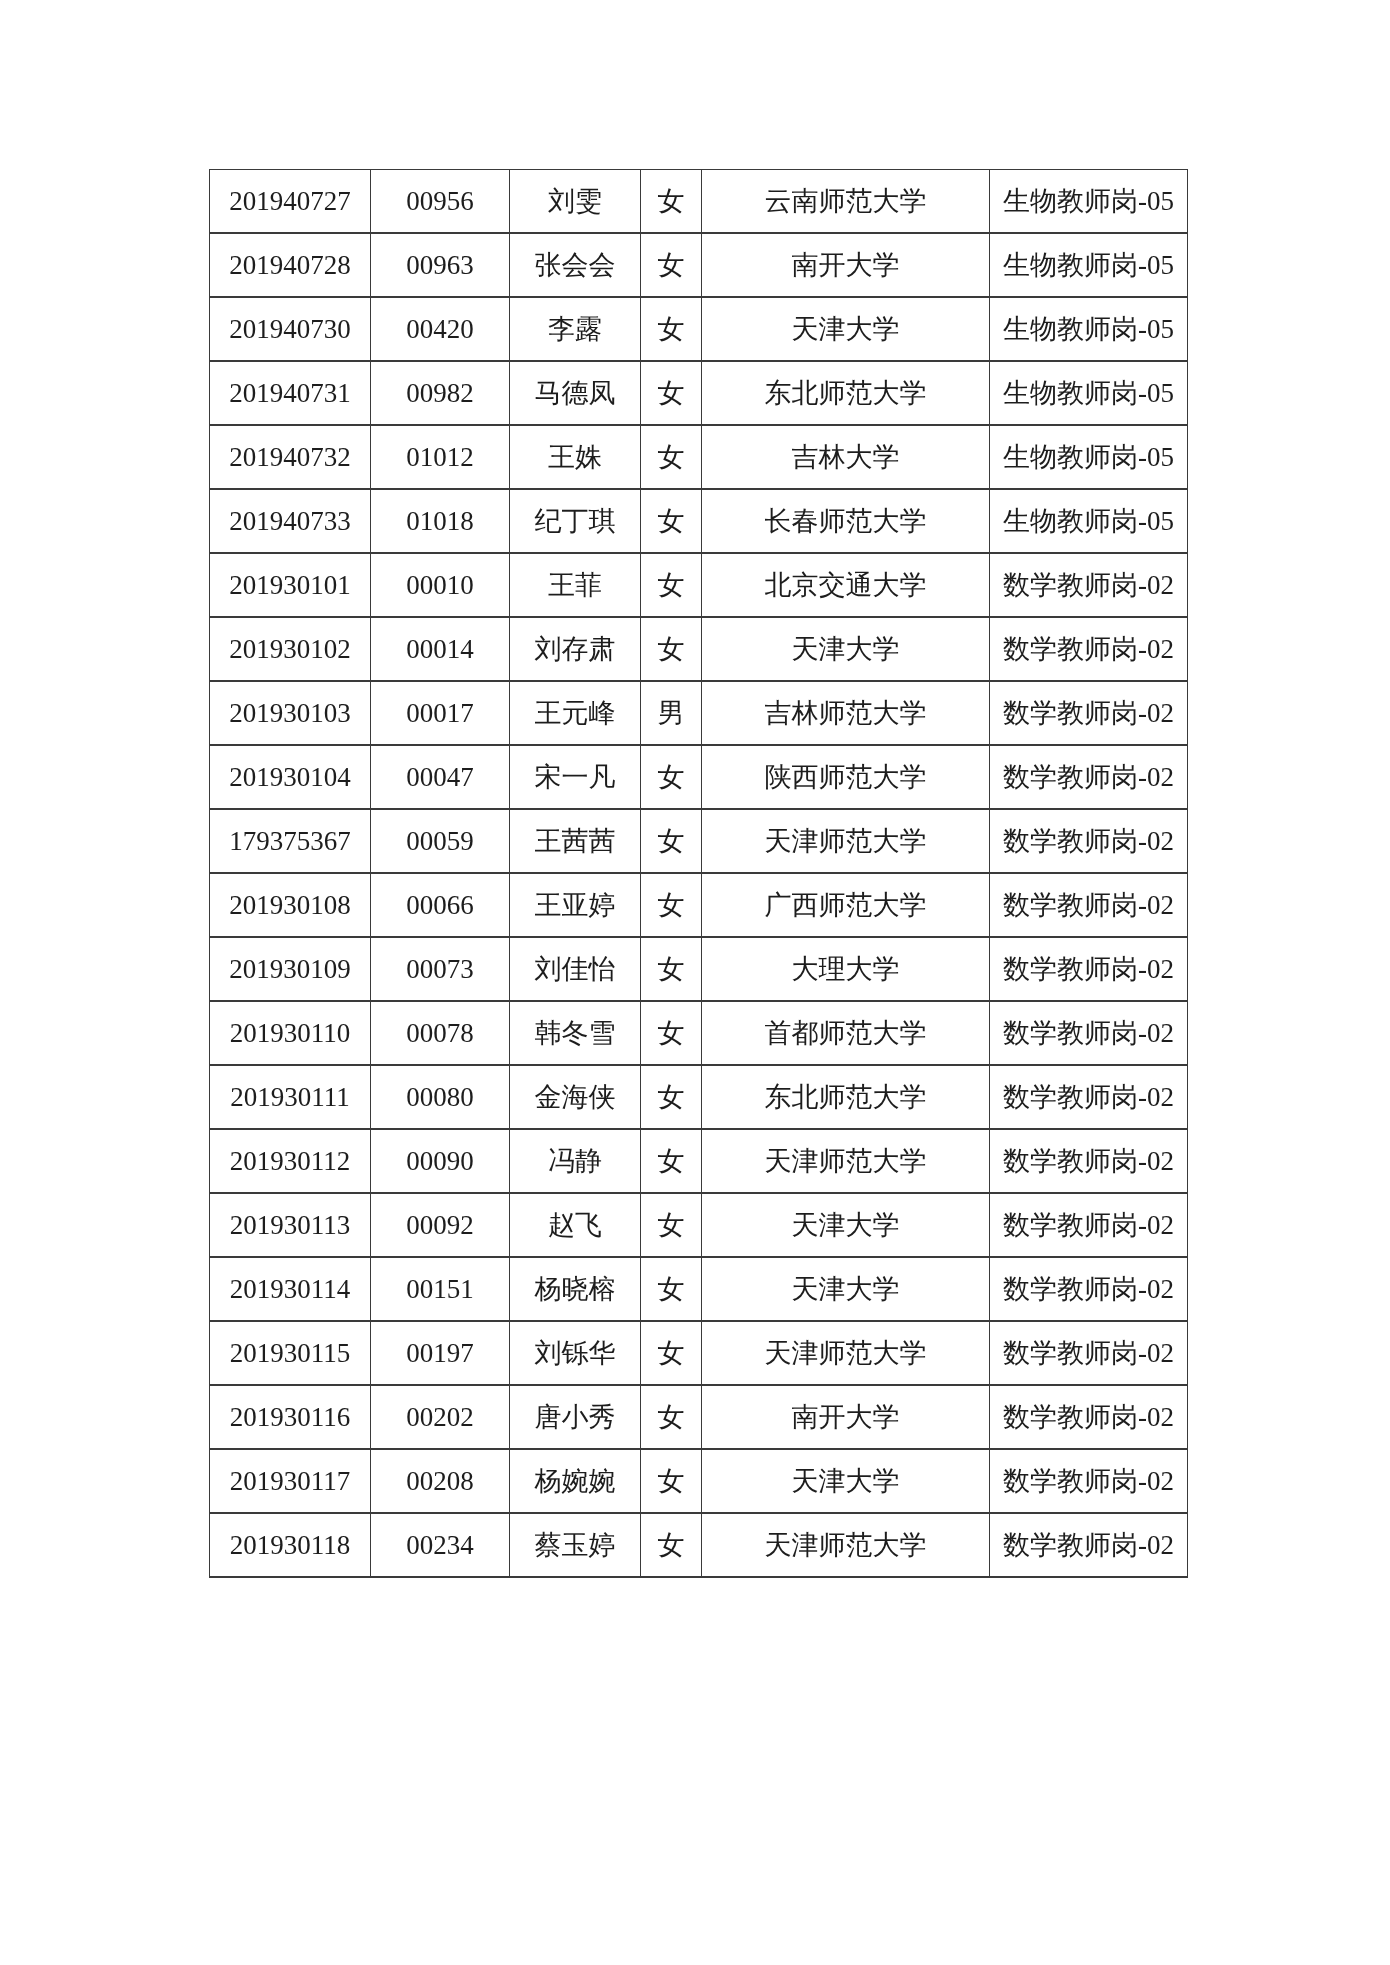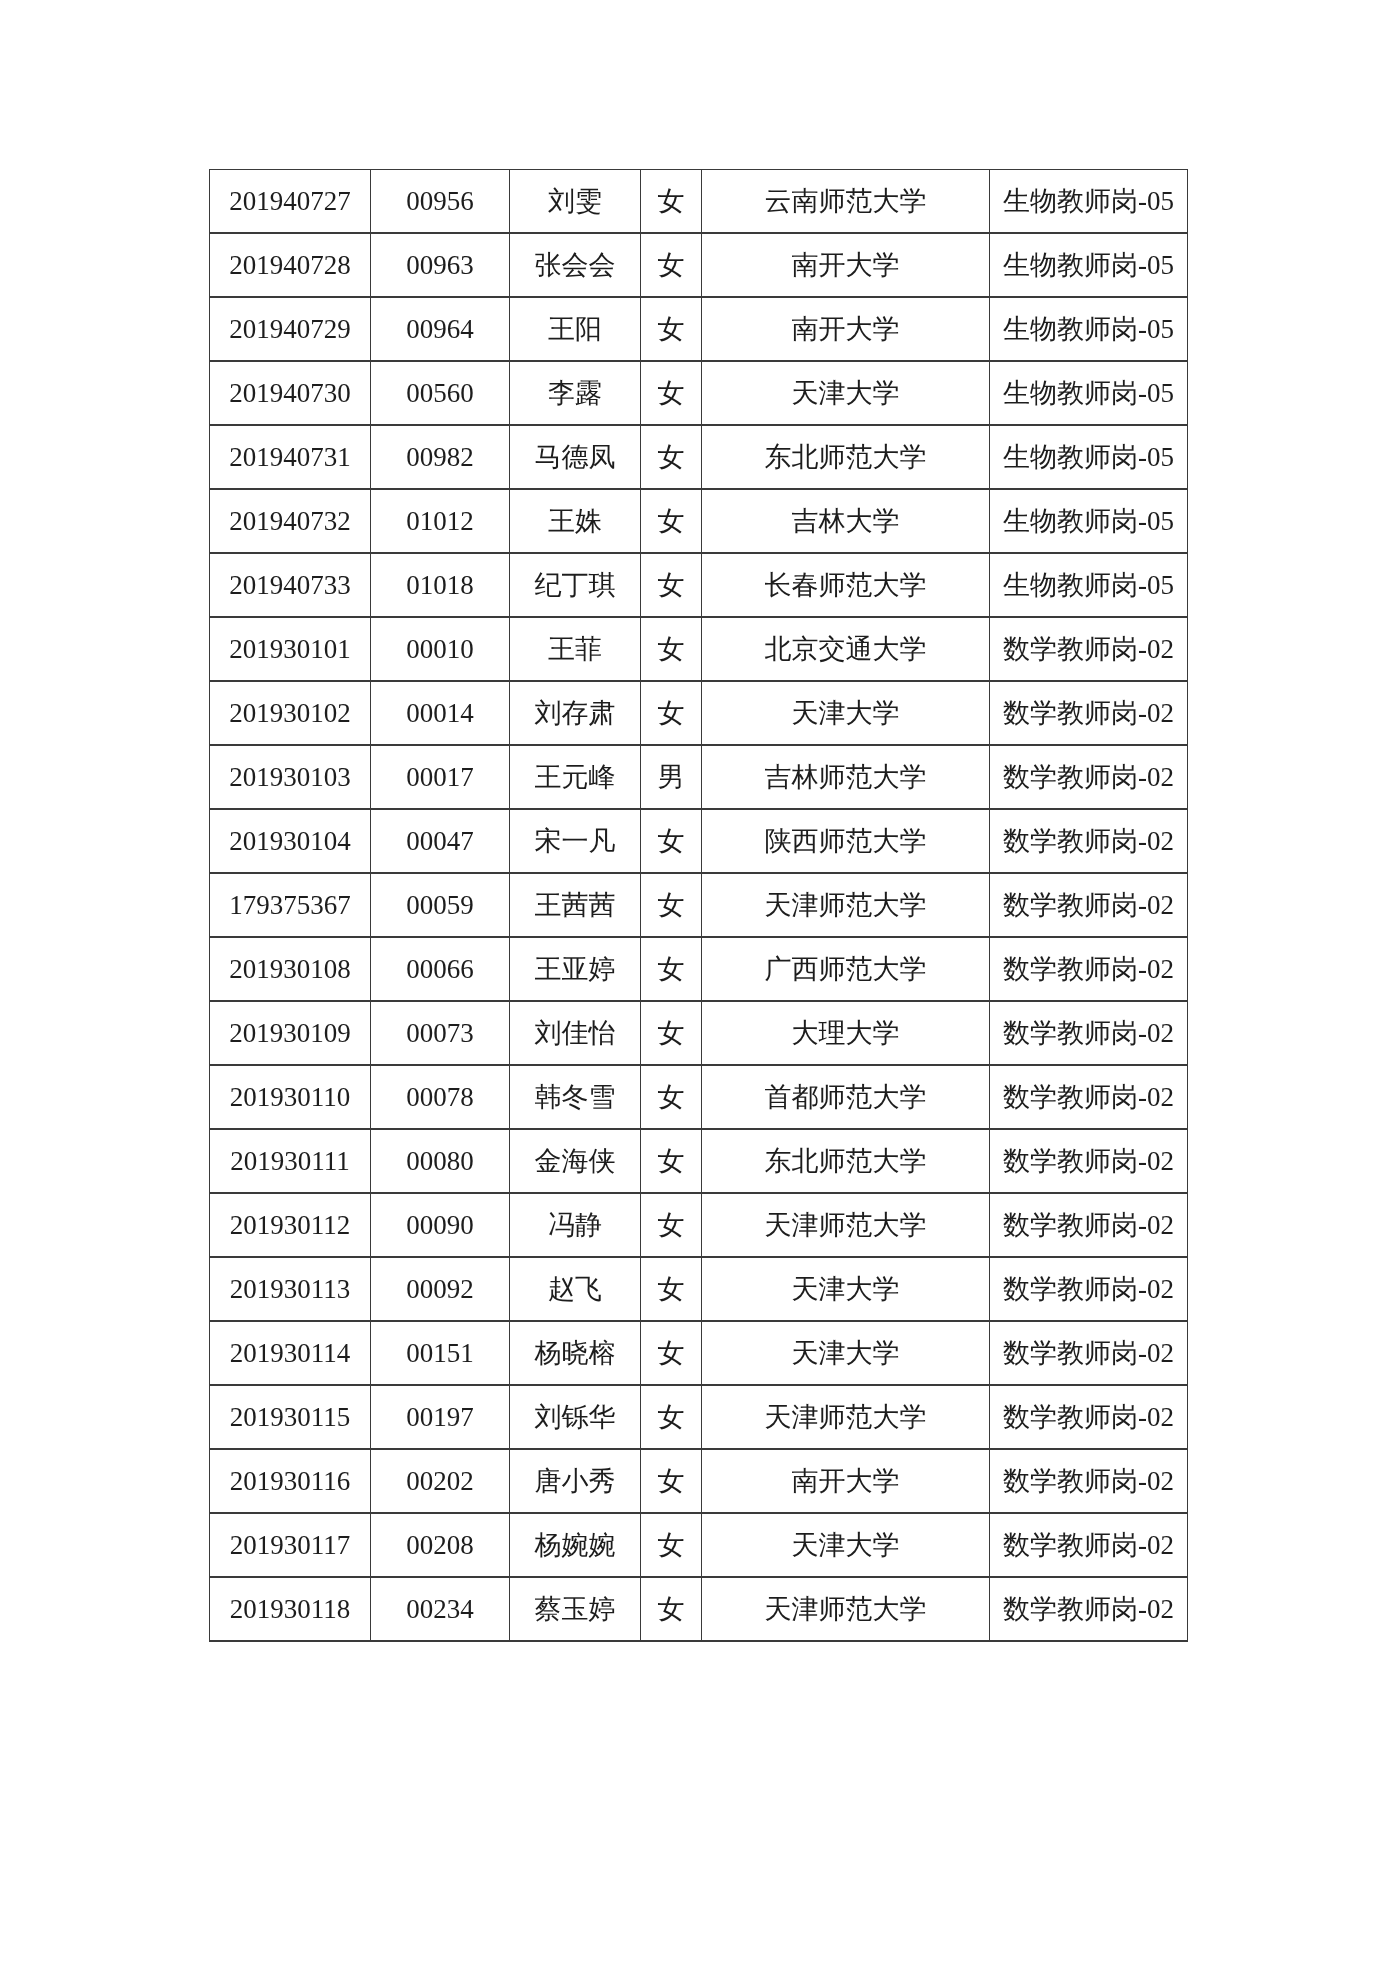--- a/index.html
+++ b/index.html
@@ -65,30 +65,22 @@
         </tr>
         <tr>
           <td>201940728</td>
           <td>00963</td>
           <td>张会会</td>
           <td>女</td>
           <td>南开大学</td>
           <td>生物教师岗-05</td>
         </tr>
         <tr>
-          <td>201940729</td>
-          <td>00964</td>
-          <td>王阳</td>
-          <td>女</td>
-          <td>南开大学</td>
-          <td>生物教师岗-05</td>
-        </tr>
-        <tr>
           <td>201940730</td>
-          <td>00560</td>
+          <td>00420</td>
           <td>李露</td>
           <td>女</td>
           <td>天津大学</td>
           <td>生物教师岗-05</td>
         </tr>
         <tr>
           <td>201940731</td>
           <td>00982</td>
           <td>马德凤</td>
           <td>女</td>

